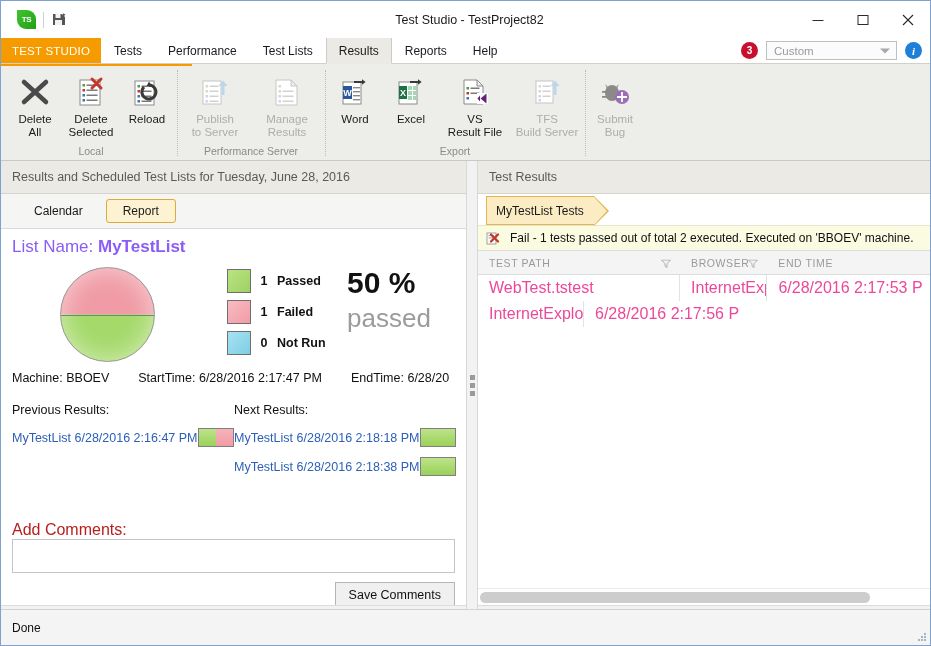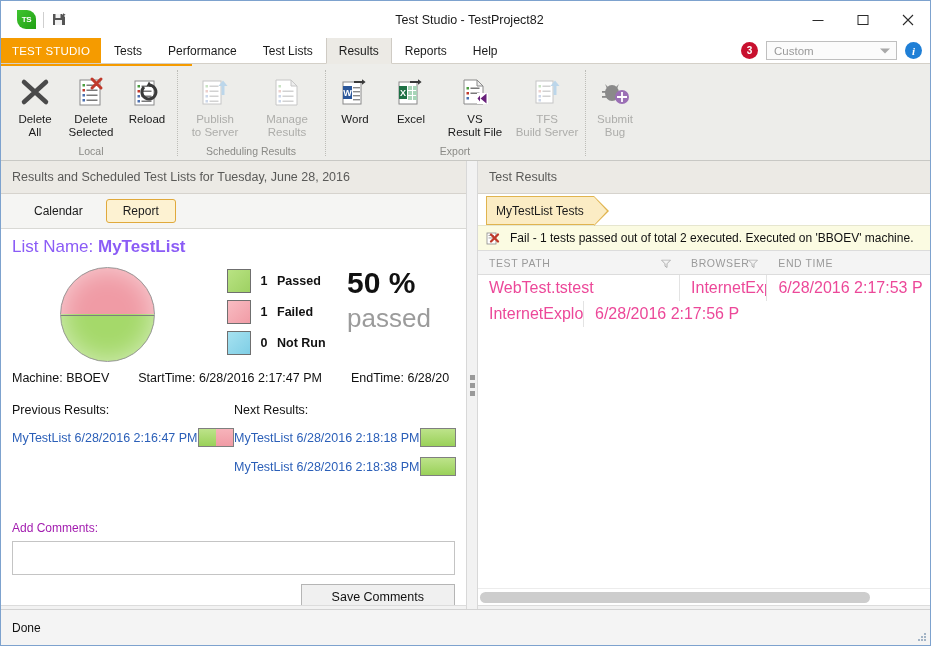--- a/index.html
+++ b/index.html
@@ -255,29 +255,29 @@
   .rn-item { display:flex; align-items:center; height:29px; gap:0; }
   .rn-link { font-size:12.5px; color:#2b5fb8; white-space:nowrap; }
   .rn-bar {
     width:36px; height:19px; border:1px solid #7f7f7f; display:flex;
   }
   .rn-bar i { display:block; height:100%; }
   .rn-bar .g { background:linear-gradient(to bottom,#bde38a,#9ad159); }
   .rn-bar .r { background:linear-gradient(to bottom,#f7b3ba,#f09ba5); }
 
   .comments-wrap { padding: 0 11px; margin-top:40px; }
-  .comments-lbl { font-size:12px; color:#a21caf; margin-bottom:6px; }
+  .comments-lbl { font-size:16px; color:#b91c1c; }
   .comments-box {
     width:443px; height:34px;
     border:1px solid #c4c4c4; background:#fff;
   }
   .save-row { width:443px; display:flex; justify-content:flex-end; margin-top:9px; }
   .btn {
     border:1px solid #b5b5b5; background:#f0f0f0;
-    font-size:12.5px; color:#111; padding:5px 30px;
+    font-size:12.5px; color:#111; padding:5px 13px;
     font-family:"Liberation Sans", sans-serif;
   }
 
   
   .rtabs {
     height:31px; flex:0 0 31px;
     background:#ffffff;
     display:flex; align-items:flex-end;
     padding-left:8px;
   }
@@ -547,21 +547,21 @@
               <rect x="12.5" y="20.5" width="11" height="1.5" fill="#d2d2d2"></rect>
               <rect x="12.5" y="25.5" width="11" height="1.5" fill="#d2d2d2"></rect>
             </svg>
           </div>
           <div class="rbtn-lbl">
             <div>Manage</div>
             <div>Results</div>
           </div>
         </div>
       </div>
-      <div class="rgroup-label">Scheduling Results</div>
+      <div class="rgroup-label">Performance Server</div>
     </div>
 
     <div class="rgroup">
       <div class="rgroup-items">
         <div class="rbtn">
           <div class="rbtn-ico">
             <svg width="34" height="34" viewBox="0 0 34 34">
               <rect x="5" y="7" width="18" height="22" fill="#fff" stroke="#8a8a8a"></rect>
               <rect x="5" y="11" width="9" height="13" fill="#2b579a"></rect>
               <text x="9.5" y="21" font-size="9" fill="#fff" text-anchor="middle" font-family="Liberation Sans, sans-serif" font-weight="bold">W</text>

